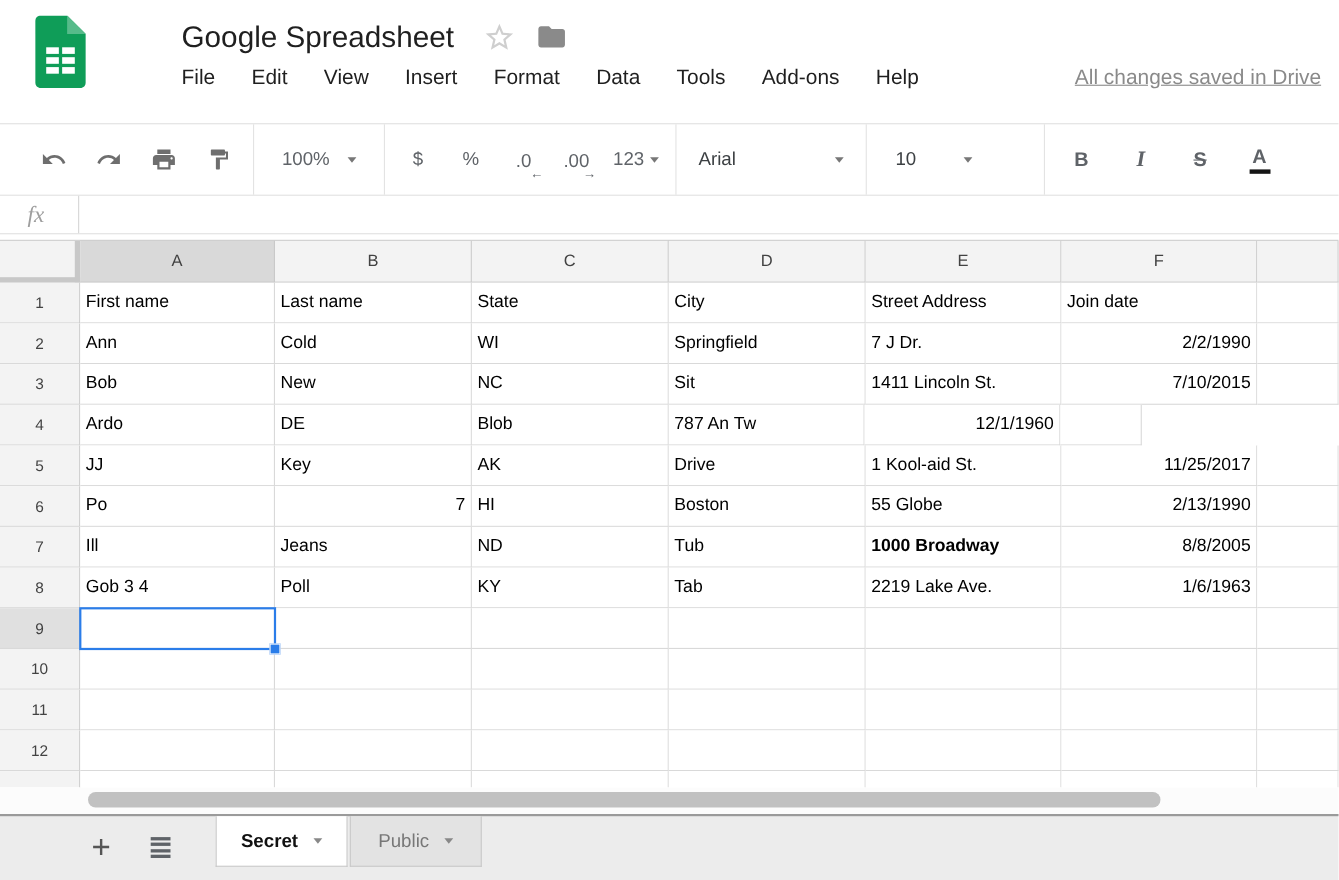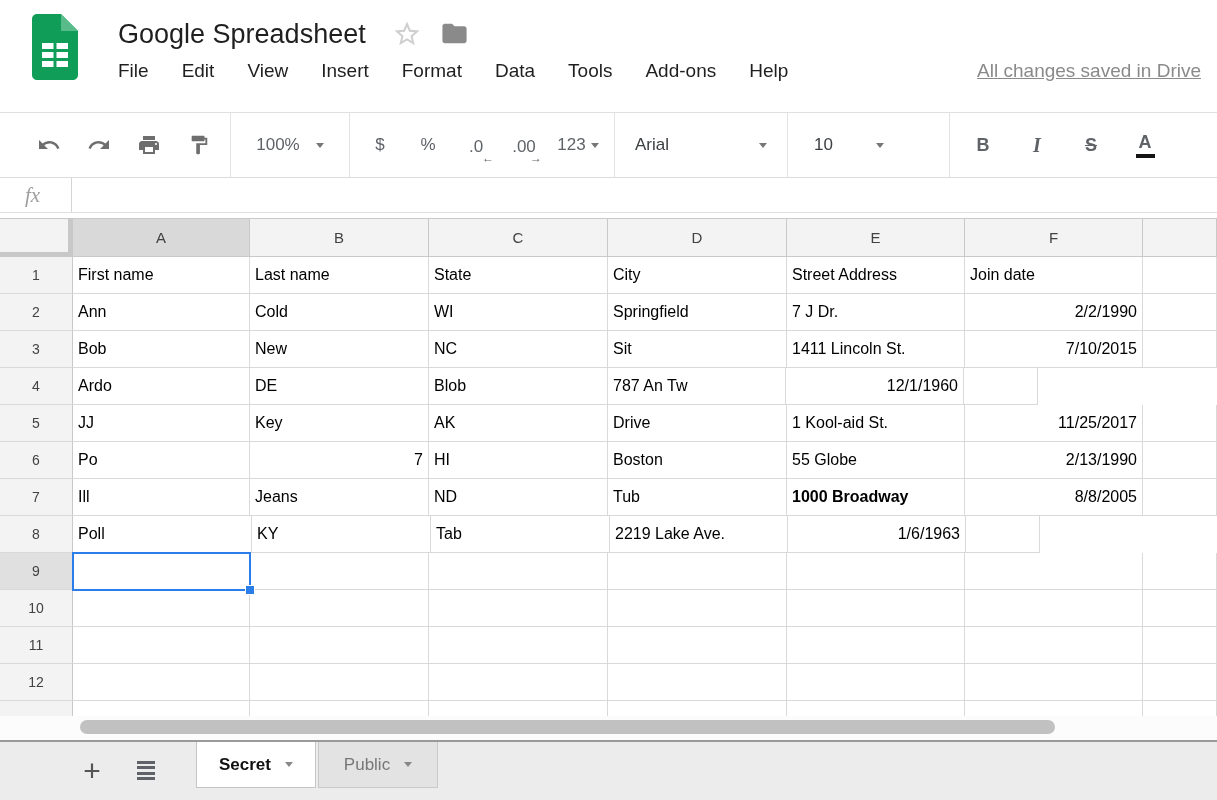--- a/index.html
+++ b/index.html
@@ -1,20 +1,20 @@
 <!DOCTYPE html>
 <html><head>
 <meta charset="utf-8">
 <style>
   * { box-sizing: border-box; margin: 0; padding: 0; }
   html, body { width: 1217px; height: 800px; overflow: hidden; background: #fff;
     font-family: "Liberation Sans", sans-serif; }
 
   
-  .header { height: 112px; display: flex; background: #fff; }
+  .header { height: 112px; display: flex; background: #fff; gap: 47px; }
   .logo-wrap { margin: 14px 0 0 32px; flex: 0 0 auto; }
   .head-right { flex: 1; margin-left: 40px; display: flex; flex-direction: column; }
   .title-row { display: flex; align-items: center; margin-top: 16px; height: 36px; }
   .doc-title { font-size: 27px; color: #1f1f1f; }
   .star-btn { margin-left: 26px; background: none; border: none; cursor: pointer; height: 30px; }
   .folder-btn { margin-left: 18px; background: none; border: none; cursor: pointer; height: 30px; }
   .menubar { display: flex; margin-top: 8px; font-size: 19px; color: #1f1f1f; }
   #menu-items { display: flex; gap: 33px; }
   .menu-item { cursor: pointer; }
   .saved { margin-left: auto; margin-right: 16px; color: #8a8a8a;
@@ -286,20 +286,21 @@
         <div class="cell" style="width: 177px;">Ill</div>
         <div class="cell" style="width: 179px;">Jeans</div>
         <div class="cell" style="width: 179px;">ND</div>
         <div class="cell" style="width: 179px;">Tub</div>
         <div class="cell" style="width: 178px; font-weight: bold;">1000 Broadway</div>
         <div class="cell num" style="width: 178px;">8/8/2005</div>
         <div class="cell" style="width: 74px;"></div>
       </div>
       <div class="grid-row">
         <div class="row-hdr">8</div>
+        <div class="cell" style="width: 177px;">Gob 3 4</div>
         <div class="cell" style="width: 179px;">Poll</div>
         <div class="cell" style="width: 179px;">KY</div>
         <div class="cell" style="width: 179px;">Tab</div>
         <div class="cell" style="width: 178px;">2219 Lake Ave.</div>
         <div class="cell num" style="width: 178px;">1/6/1963</div>
         <div class="cell" style="width: 74px;"></div>
       </div>
       <div class="grid-row">
         <div class="row-hdr sel">9</div>
         <div class="cell" style="width: 177px;"></div>

